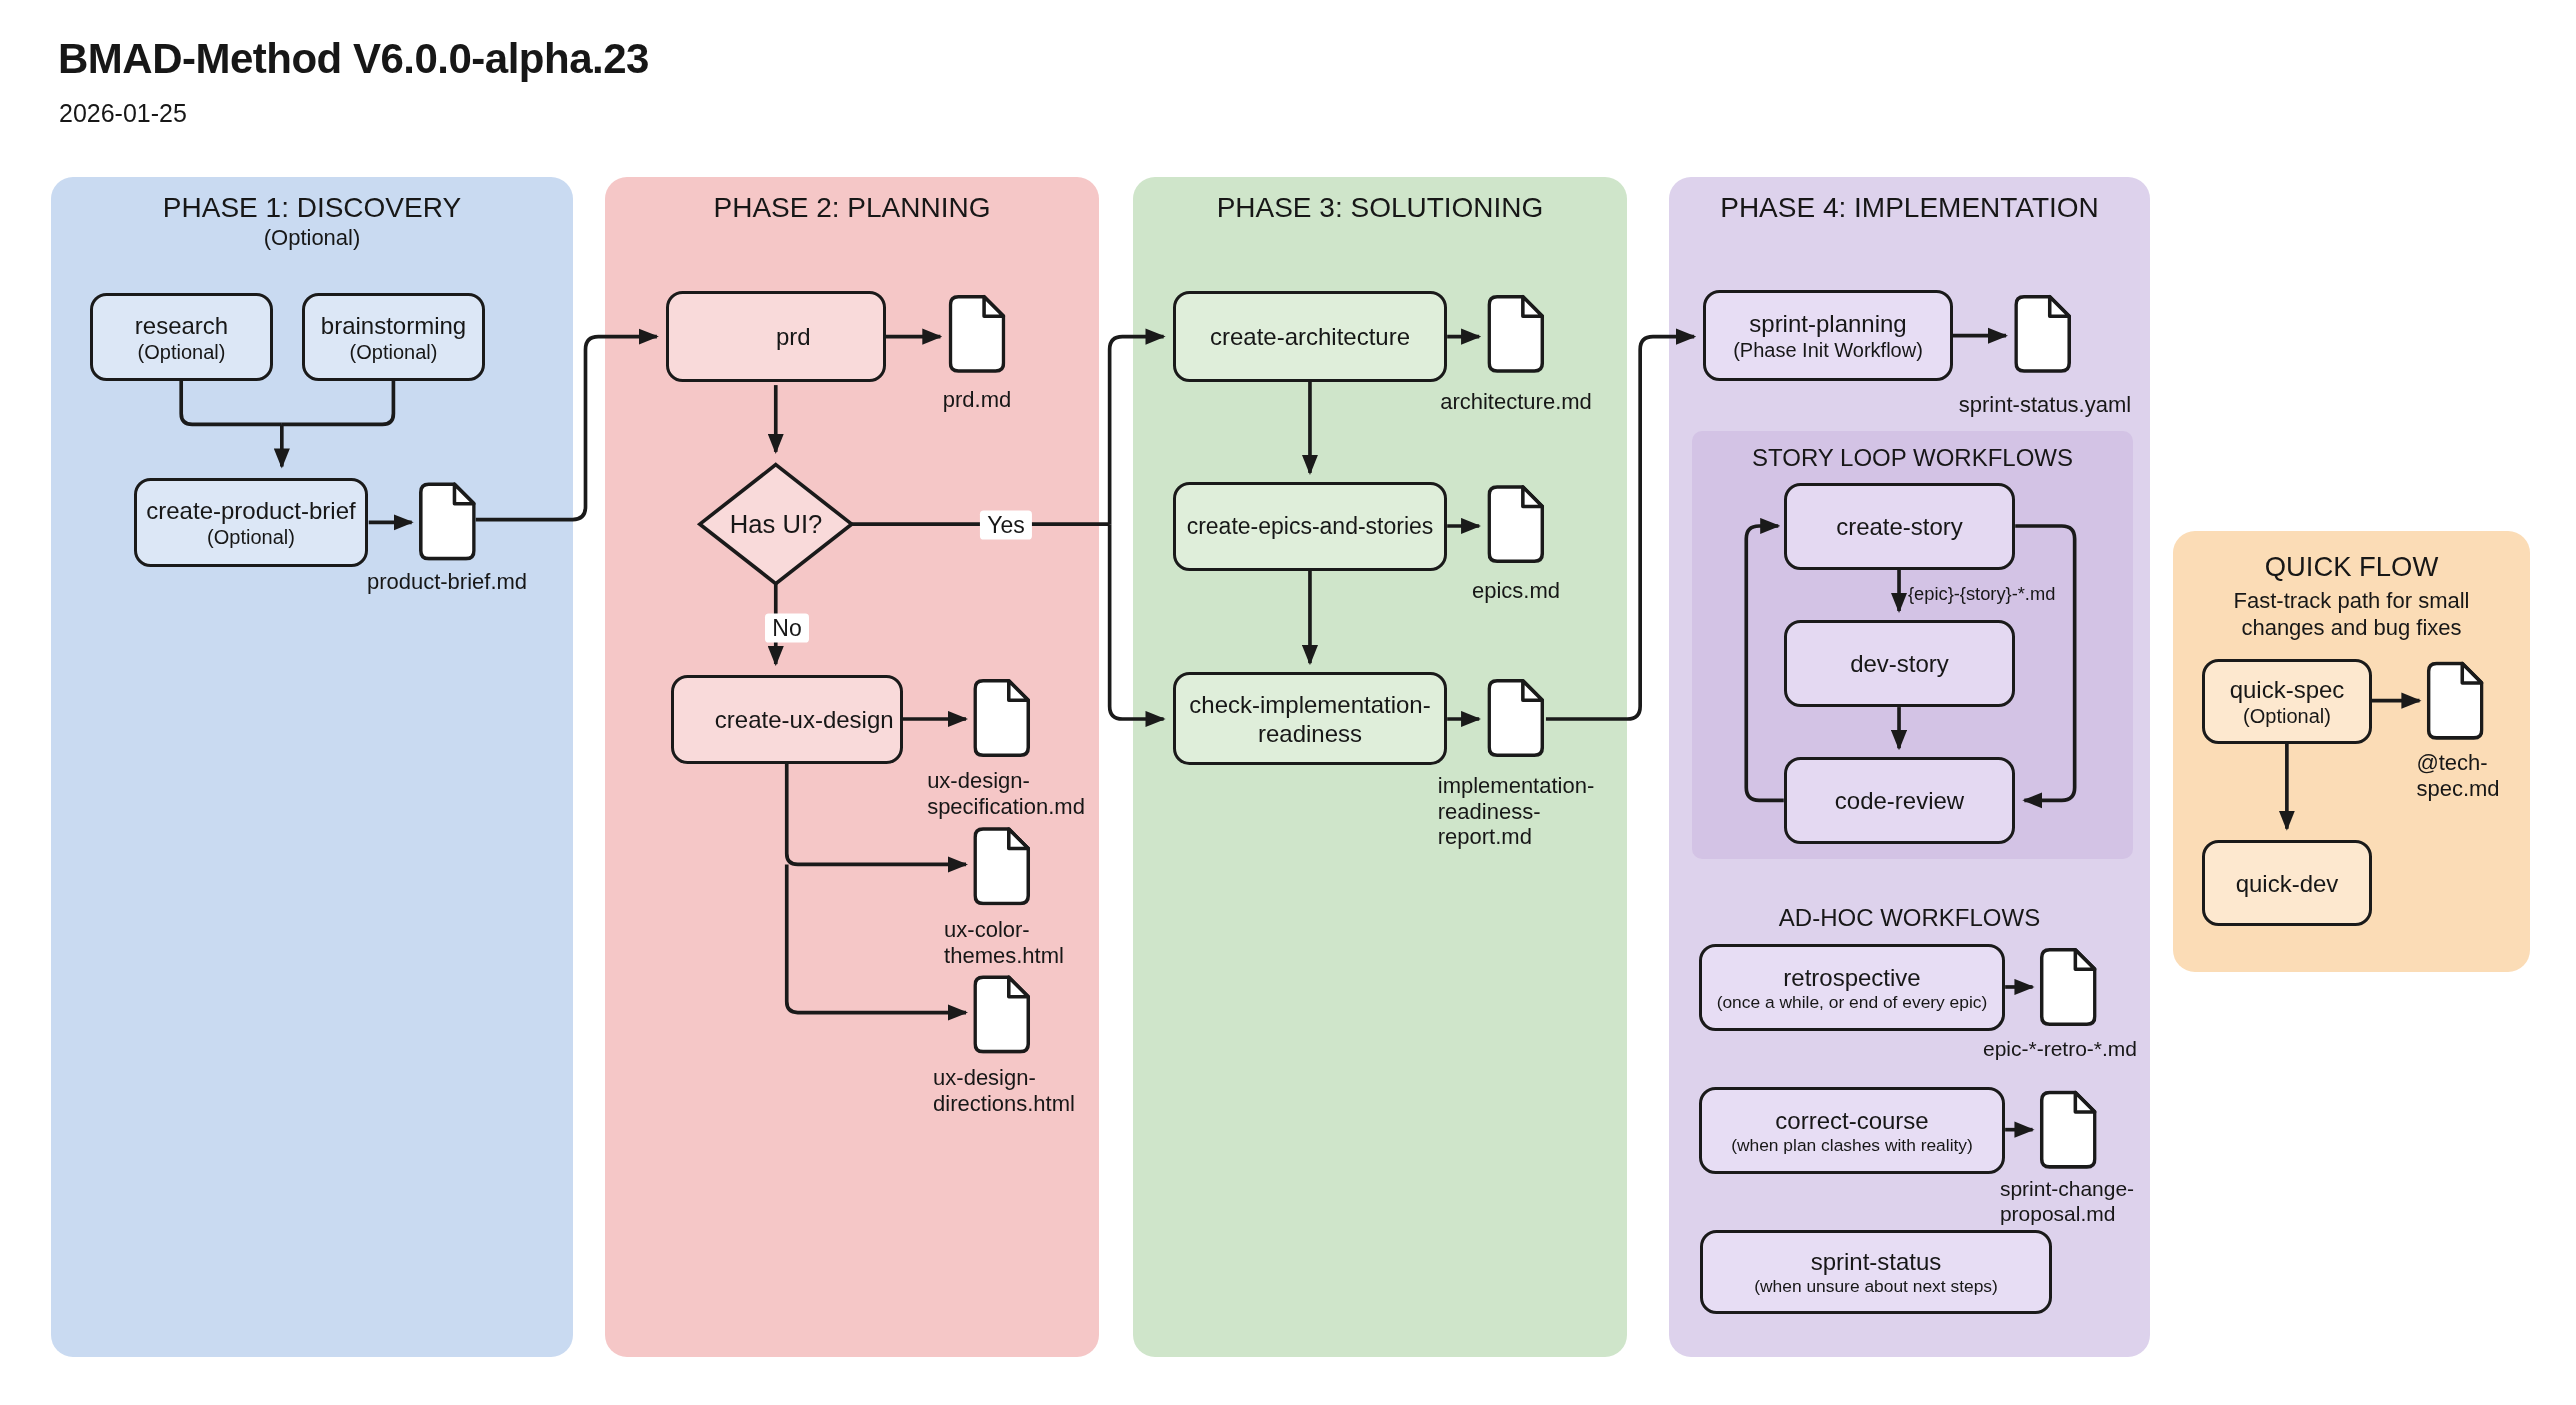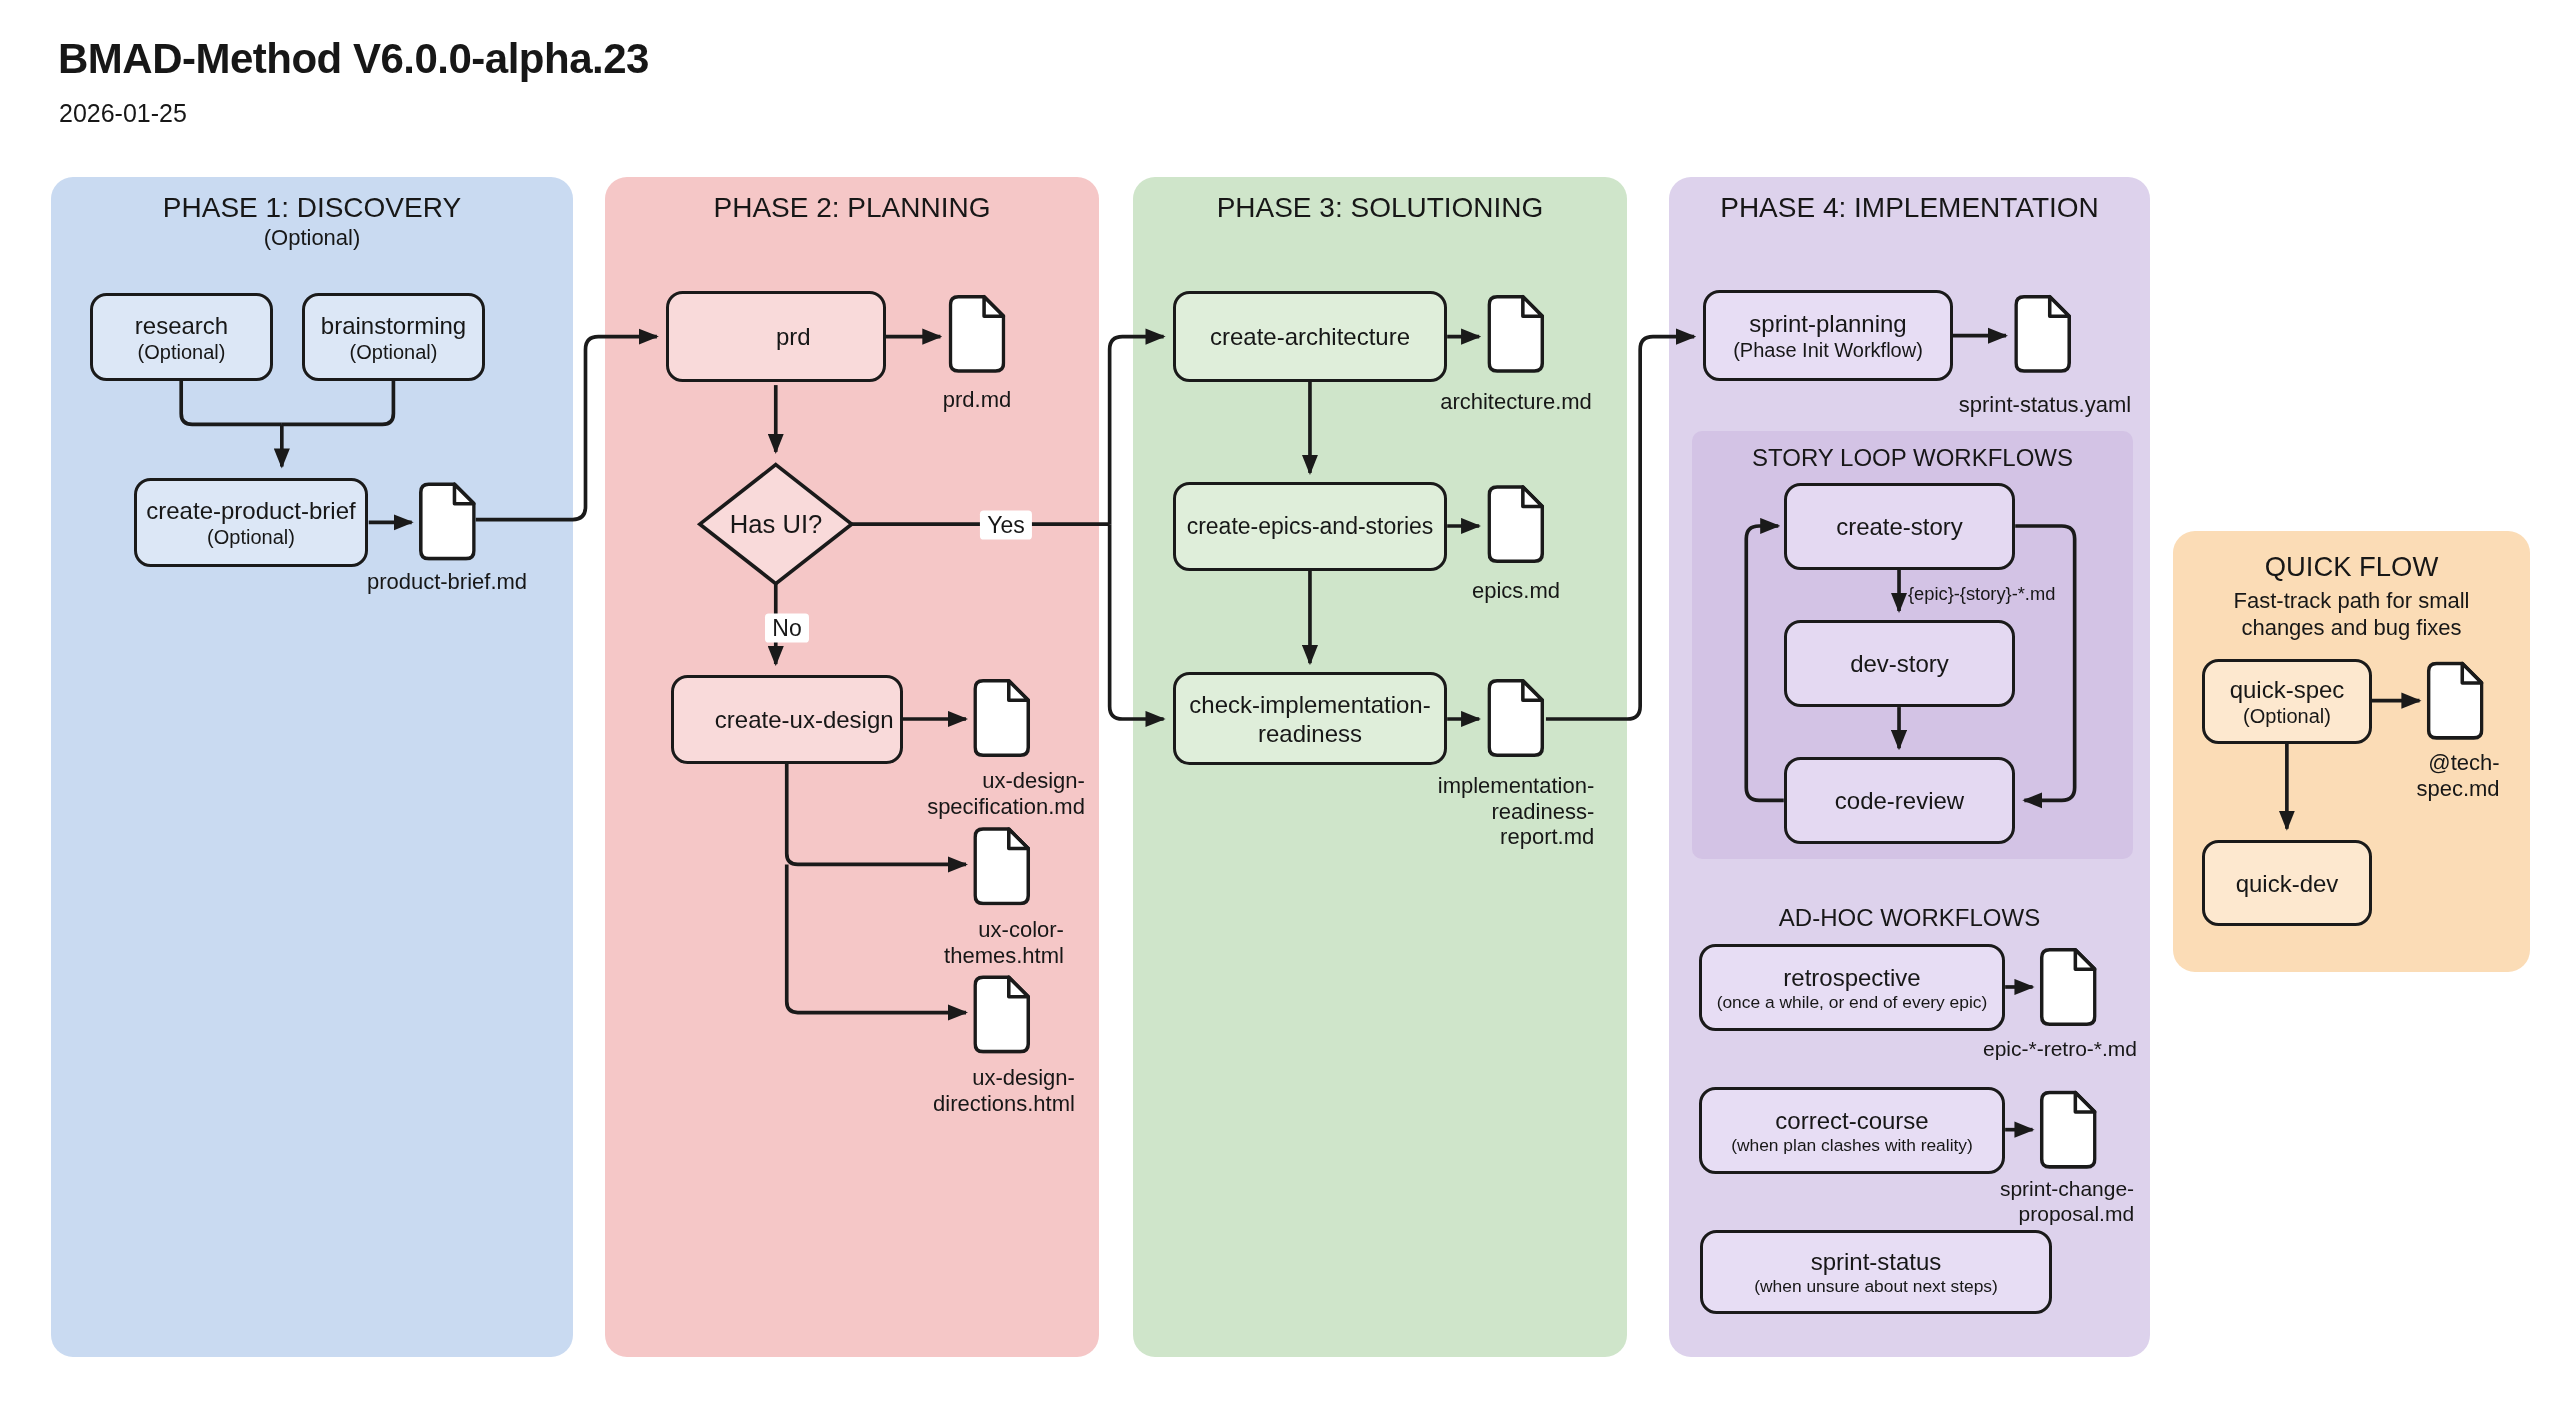--- a/index.html
+++ b/index.html
@@ -31,21 +31,21 @@
   .node .main{font-size:24px;line-height:29px;white-space:nowrap;}
   .node .sub{font-size:20px;line-height:24px;white-space:nowrap;}
   .node .sub-small{font-size:17.4px;line-height:21px;white-space:nowrap;}
   .b1{background:var(--phase1-box);}
   .b2{background:var(--phase2-box);padding-left:40px;}
   .b3{background:var(--phase3-box);}
   .b4{background:var(--phase4-box);}
   .b4i{background:var(--phase4-inner-box);}
   .bq{background:var(--quick-box);}
 
-  .doclabel{position:absolute;z-index:3;transform:translateX(-50%);text-align:right;font-size:22px;line-height:25.6px;white-space:nowrap;}
+  .doclabel{position:absolute;z-index:3;transform:translateX(-50%);text-align:left;font-size:22px;line-height:25.6px;white-space:nowrap;}
   .doclabel span{display:block;}
   .doclabel.small{font-size:21px;line-height:25px;}
 
   .edge-label{position:absolute;z-index:3;transform:translate(-50%,-50%);background:#fff;border-radius:3.7px;
               padding:0.9px 7.3px;font-size:23px;}
   .free-label{position:absolute;z-index:3;font-size:18.3px;white-space:nowrap;}
   .decision-label{position:absolute;z-index:3;transform:translate(-50%,-50%);font-size:25.6px;}
 </style>
 </head>
 <body>

